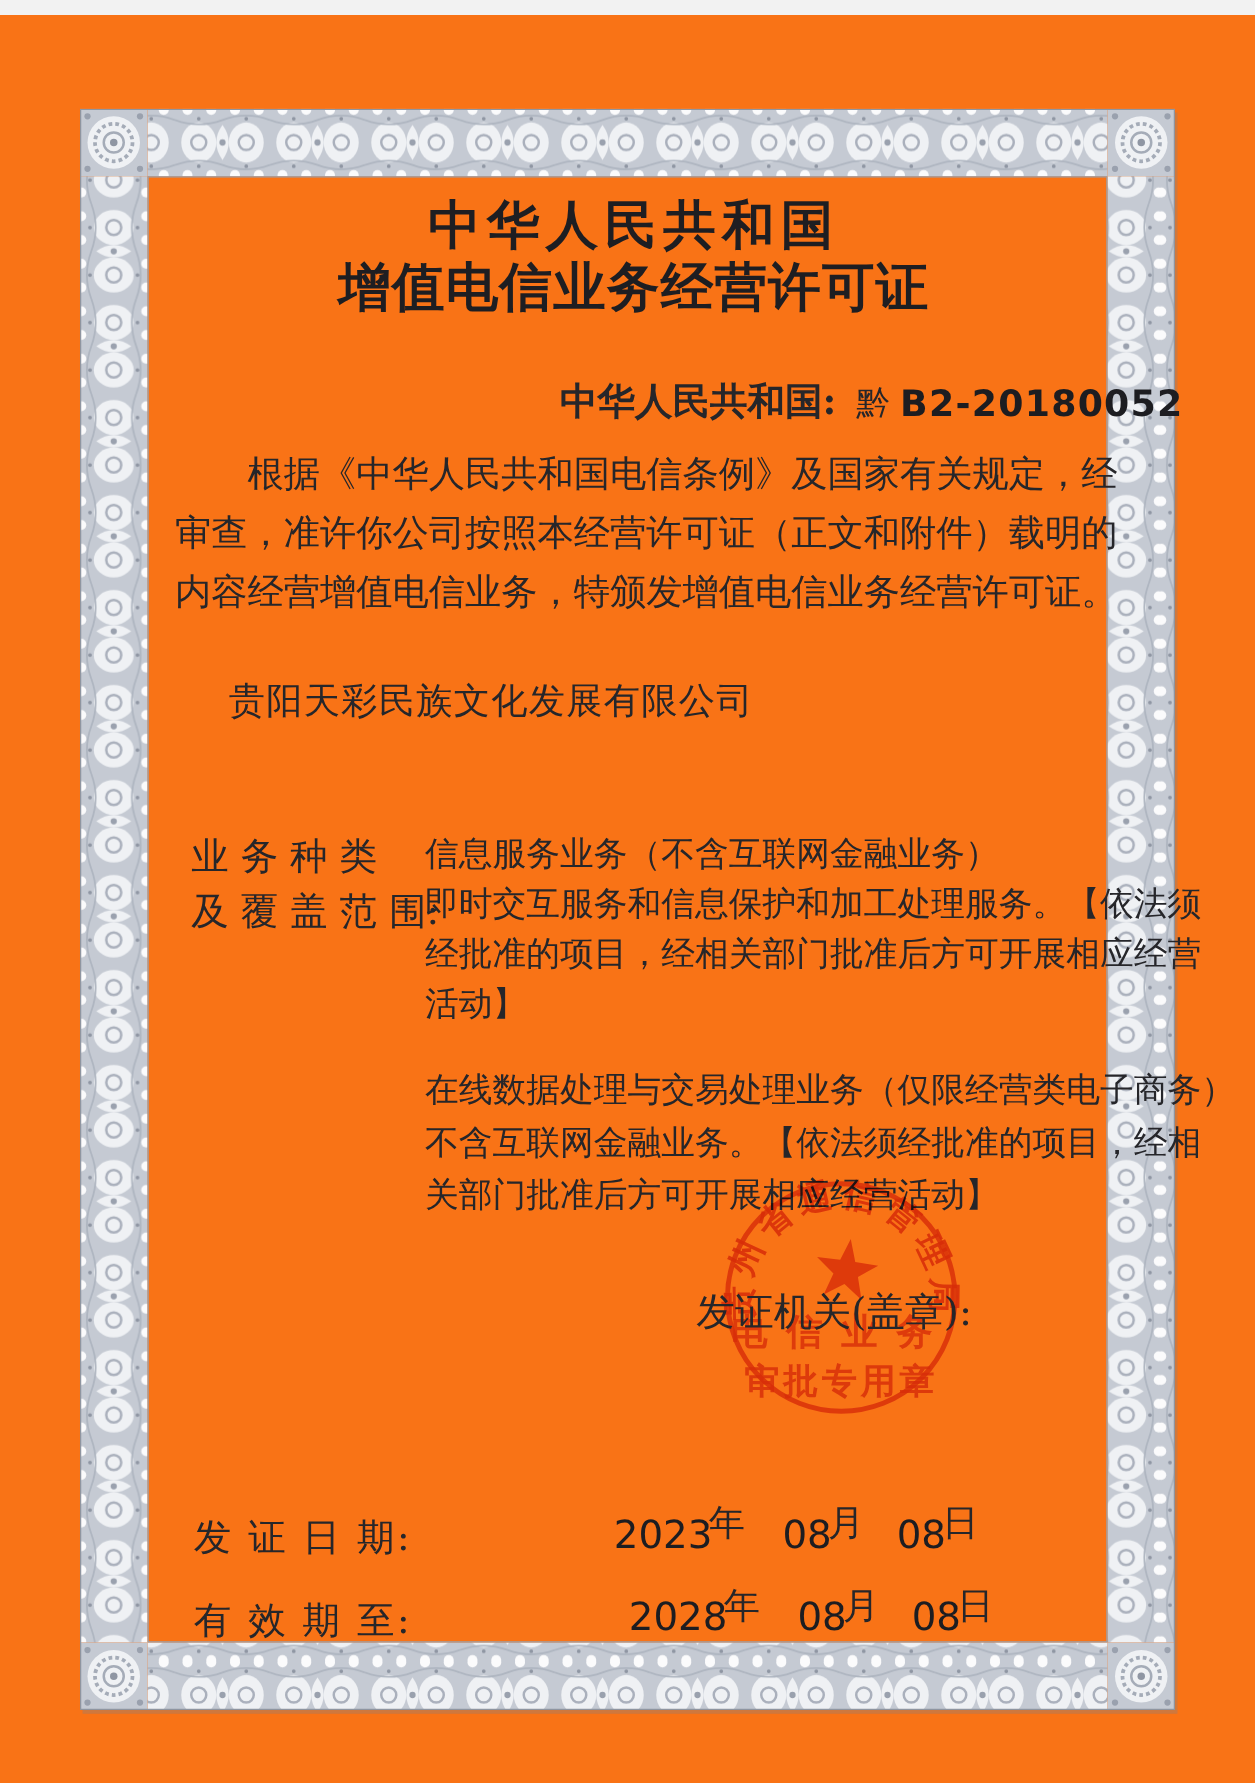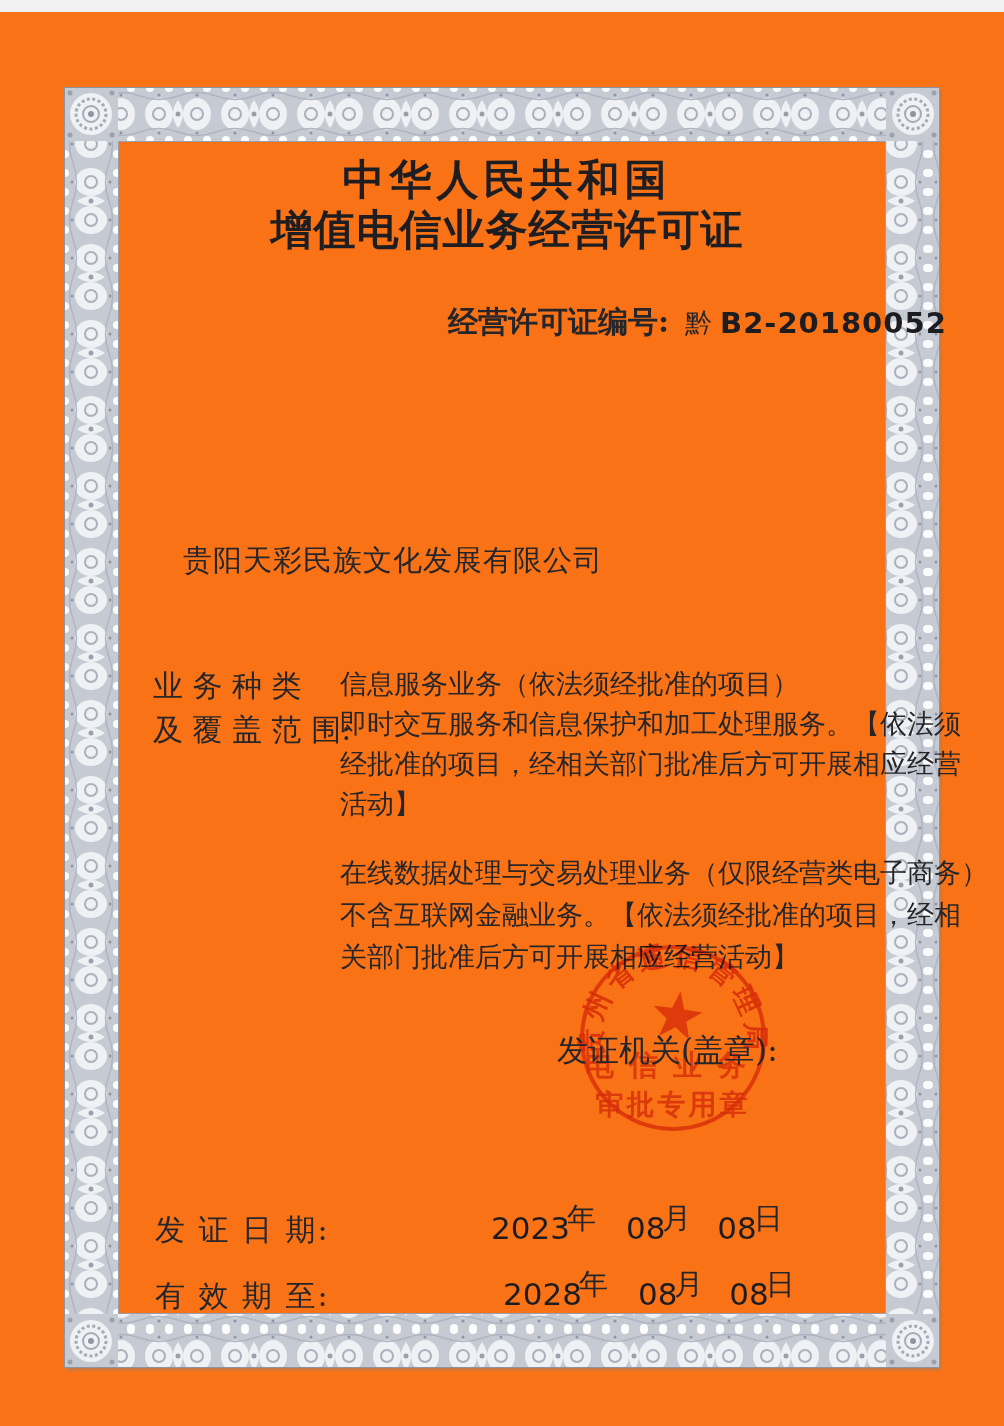--- a/index.html
+++ b/index.html
@@ -141,38 +141,43 @@
       <rect x="54.5" y="54.5" width="767" height="1172" fill="none" stroke="#9aa0ab" stroke-width="1"></rect>
     </svg>
   </div>
 
   <div class="abs title-wrap">
     <div class="title-line1 nowrap">中华人民共和国</div>
     <div class="title-line2 nowrap">增值电信业务经营许可证</div>
   </div>
 
   <div class="abs license-row">
-    <span class="license-label nowrap">经营许可证编号:</span>
+    <span class="license-label nowrap">中华人民共和国:</span>
     <span class="license-region">黔</span>
     <span class="license-number nowrap">B2-20180052</span>
   </div>
 
+  <div class="abs intro">
+    <div class="line1 nowrap">根据《中华人民共和国电信条例》及国家有关规定，经</div>
+    <div class="nowrap">审查，准许你公司按照本经营许可证（正文和附件）载明的</div>
+    <div class="nowrap">内容经营增值电信业务，特颁发增值电信业务经营许可证。</div>
+  </div>
 
   <div class="abs company-row">
     <span class="field-value nowrap">贵阳天彩民族文化发展有限公司</span>
   </div>
 
 
   <div class="abs biz-label">
     <div class="nowrap">业 务 种 类</div>
     <div class="nowrap">及 覆 盖 范 围:</div>
   </div>
 
   <div class="abs scope1">
-    <div class="nowrap">信息服务业务（依法须经批准的项目）</div>
+    <div class="nowrap">信息服务业务（不含互联网金融业务）</div>
     <div class="nowrap">即时交互服务和信息保护和加工处理服务。【依法须</div>
     <div class="nowrap">经批准的项目，经相关部门批准后方可开展相应经营</div>
     <div class="nowrap">活动】</div>
   </div>
 
   <div class="abs scope2">
     <div class="nowrap">在线数据处理与交易处理业务（仅限经营类电子商务）</div>
     <div class="nowrap">不含互联网金融业务。【依法须经批准的项目，经相</div>
     <div class="nowrap">关部门批准后方可开展相应经营活动】</div>
   </div>

